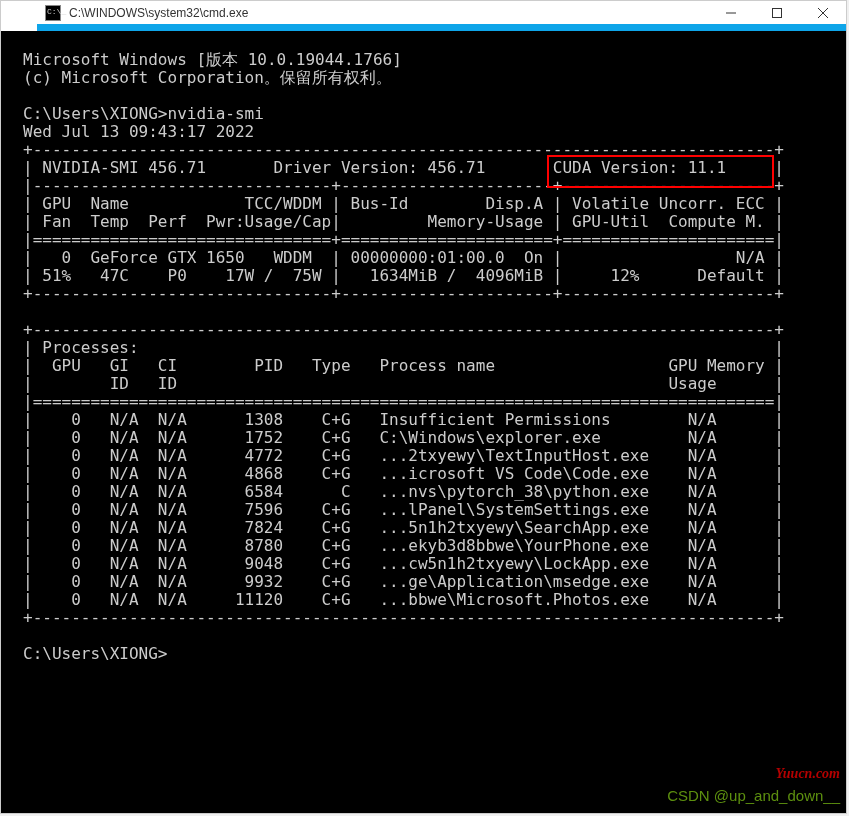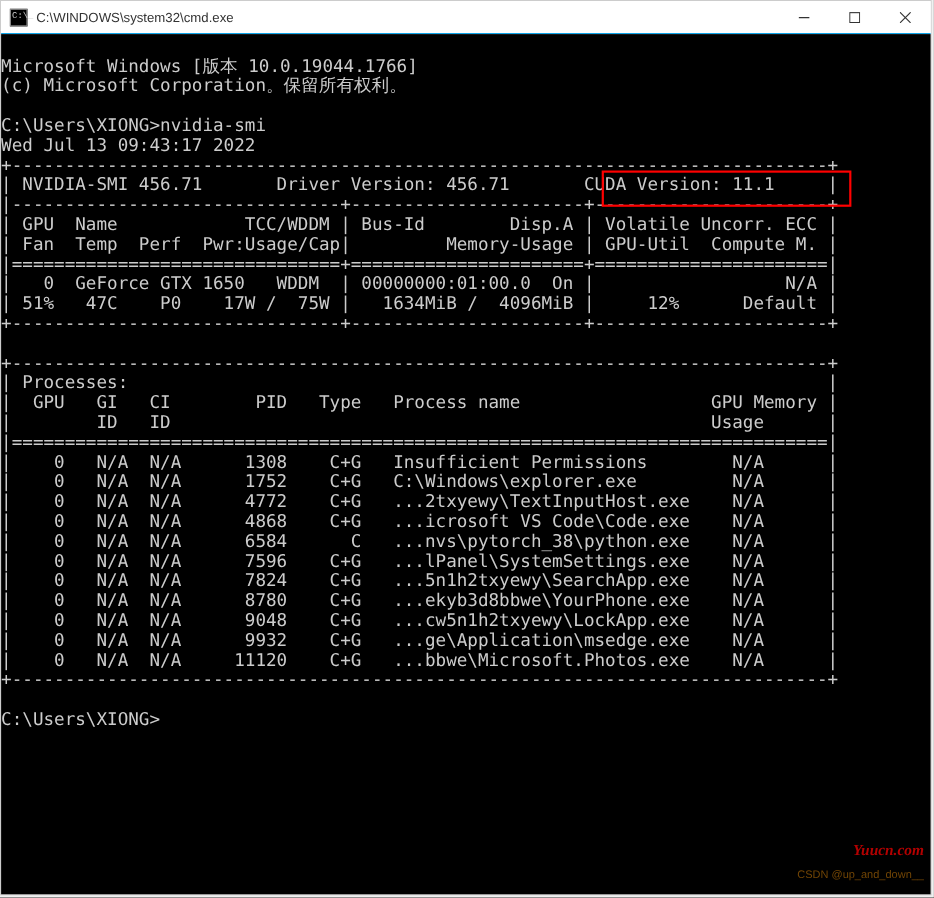--- a/index.html
+++ b/index.html
@@ -1,29 +1,29 @@
 <!DOCTYPE html>
 <html><head>
 <meta charset="utf-8">
 <style>
 * { margin: 0; padding: 0; box-sizing: border-box; }
 body { width: 849px; height: 816px; font-family: Consolas, "Courier New", monospace; font-size: 16px; background: #f0f0f0; overflow: hidden; }
 .window { width: 847px; height: 814px; border: 1px solid #ccc; background: #fff; }
-.titlebar { height: 30px; background: #fff; display: flex; align-items: center; border-bottom: 1px solid #0ea5e9; }
+.titlebar { height: 30px; background: #fff; display: flex; align-items: center; border-bottom: 7px solid #0ea5e9; margin-left: 36px; }
 .titlebar-icon { width: 16px; height: 16px; margin: 0 8px; background: #000; border: 1px solid #888; position: relative; }
 .titlebar-icon::after { content: "C:\\_"; color: #ccc; font-size: 8px; position: absolute; top: 1px; left: 1px; }
 .titlebar-title { flex: 1; font-family: "Segoe UI", sans-serif; font-size: 12px; color: #333; }
 .win-controls { display: flex; }
 .win-btn { width: 46px; height: 30px; display: flex; align-items: center; justify-content: center; font-family: "Segoe UI", sans-serif; color: #666; }
 .win-btn svg { width: 10px; height: 10px; }
-.terminal { background: #000; color: #ccc; height: calc(100% - 30px); padding: 2px 0; white-space: pre; line-height: 18px; letter-spacing: 0; position: relative; overflow: hidden; }
+.terminal { background: #000; color: #ccc; height: calc(100% - 30px); padding: 2px 22px; white-space: pre; line-height: 18px; letter-spacing: 0; position: relative; overflow: hidden; }
 .terminal-content { font-family: "NSimSun", "SimSun", Consolas, monospace; font-size: 16px; }
 .highlight-box { position: absolute; border: 2px solid #ff0000; background: transparent; pointer-events: none; }
 .watermark1 { position: absolute; right: 6px; bottom: 30px; color: #ff0000; font-family: "Times New Roman", serif; font-style: italic; font-weight: bold; font-size: 14px; opacity: 0.7; }
-.watermark2 { position: absolute; right: 6px; bottom: 8px; color: #a16207; font-family: "Microsoft YaHei", sans-serif; font-size: 10px; opacity: 0.7; text-align: center; }
+.watermark2 { position: absolute; right: 6px; bottom: 8px; color: #84cc16; font-family: "Microsoft YaHei", sans-serif; font-size: 15px; opacity: 0.7; text-align: center; }
 </style>
 </head>
 <body>
 
 <div class="window">
   <div class="titlebar">
     <div class="titlebar-icon"></div>
     <div class="titlebar-title">C:\WINDOWS\system32\cmd.exe</div>
     <div class="win-controls">
       <div class="win-btn">

